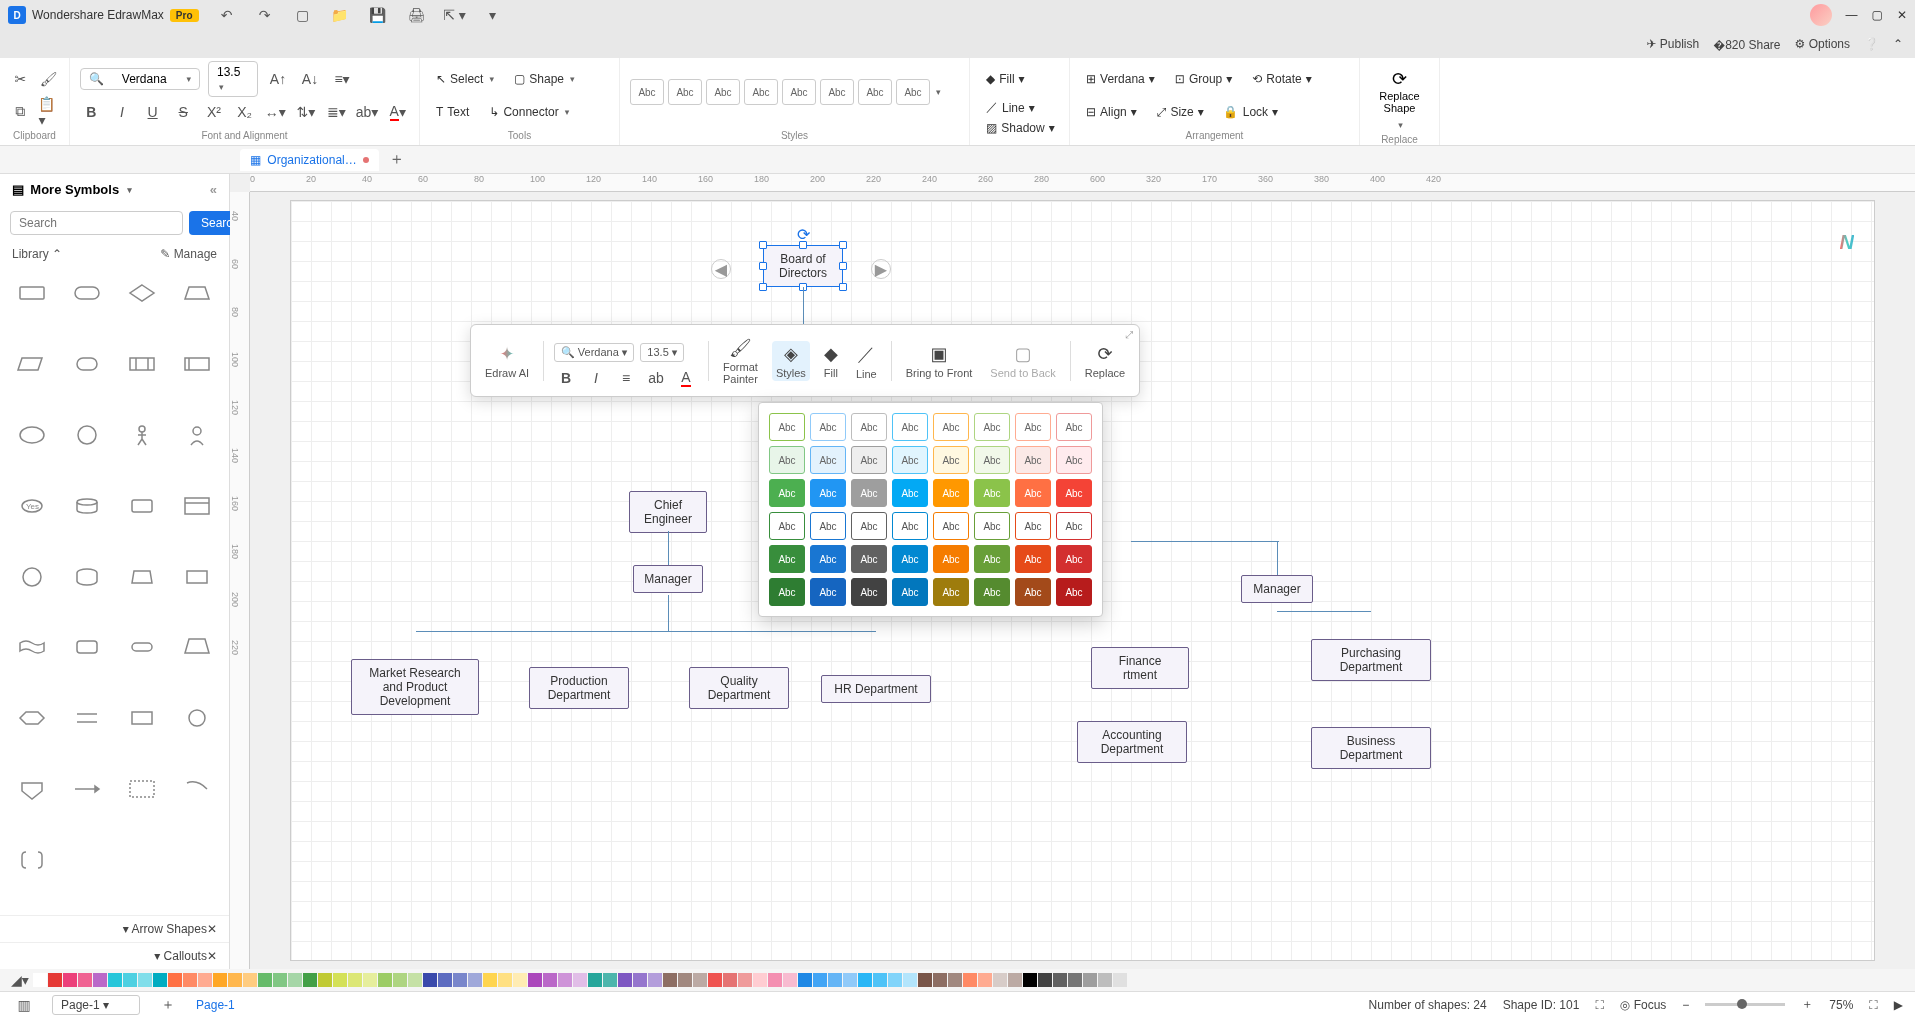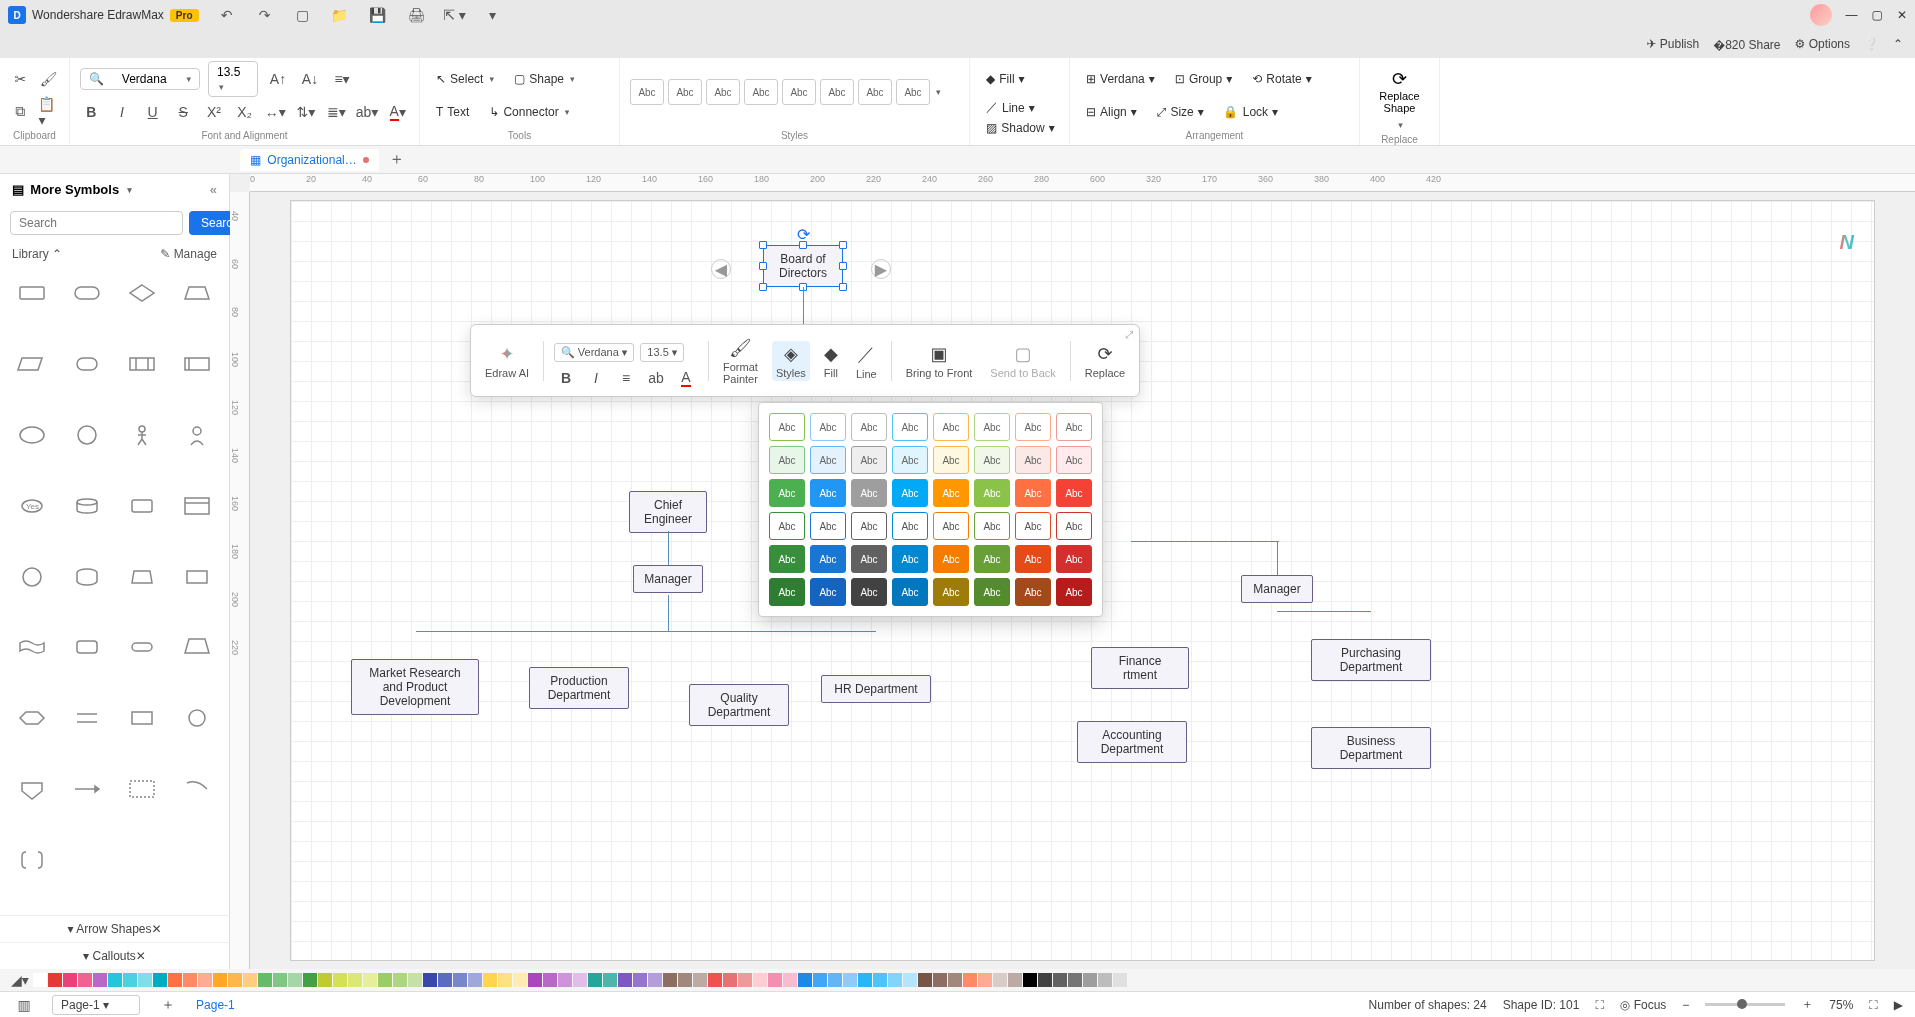--- a/index.html
+++ b/index.html
@@ -44,21 +44,21 @@
 .left-panel { width: 230px; background: #fff; border-right: 1px solid #ddd; display: flex; flex-direction: column; }
 .left-header { padding: 8px 12px; font-size: 13px; font-weight: 600; display: flex; align-items: center; gap: 6px; }
 .left-header .collapse { margin-left: auto; color: #999; }
 .search-row { padding: 6px 10px; display: flex; gap: 6px; }
 .search-input { flex: 1; border: 1px solid #ccc; border-radius: 4px; padding: 4px 8px; font-size: 12px; }
 .search-btn { background: #1a73e8; color: #fff; border: none; border-radius: 4px; padding: 4px 12px; font-size: 12px; cursor: pointer; }
 .lib-row { padding: 6px 12px; font-size: 12px; color: #555; display: flex; justify-content: space-between; }
 .shapes-grid { padding: 8px; display: grid; grid-template-columns: repeat(4, 1fr); gap: 6px; overflow-y: auto; flex: 1; }
 .shape-cell { height: 36px; display: flex; align-items: center; justify-content: center; }
 .shape-cell svg { width: 32px; height: 24px; stroke: #888; fill: none; stroke-width: 1.5; }
-.accordion { padding: 6px 12px; font-size: 12px; color: #444; border-top: 1px solid #eee; display: flex; justify-content: center; cursor: pointer; }
+.accordion { padding: 6px 12px; font-size: 12px; color: #444; border-top: 1px solid #eee; display: flex; justify-content: flex-end; cursor: pointer; }
 
 
 .canvas-wrap { flex: 1; position: relative; background: #f0f0f0; overflow: hidden; }
 .ruler-h { position: absolute; top: 0; left: 20px; right: 0; height: 18px; background: #fafafa; border-bottom: 1px solid #ccc; font-size: 9px; color: #999; display: flex; }
 .ruler-h span { width: 56px; text-align: left; }
 .ruler-v { position: absolute; top: 18px; left: 0; width: 20px; bottom: 0; background: #fafafa; border-right: 1px solid #ccc; font-size: 9px; color: #999; }
 .ruler-v span { display: block; height: 48px; writing-mode: vertical-rl; text-align: center; }
 .canvas { position: absolute; left: 20px; top: 18px; right: 0; bottom: 0; background: #fff; background-image: linear-gradient(#eee 1px, transparent 1px), linear-gradient(90deg, #eee 1px, transparent 1px); background-size: 20px 20px; border: 1px solid #ccc; margin: 8px 40px; }
 .org-box { position: absolute; border: 1px solid #6a5d8a; background: #f5f3fa; border-radius: 2px; padding: 6px 10px; font-size: 12px; text-align: center; color: #333; }
 .org-box.selected { border: 1.5px solid #1a73e8; }
@@ -497,21 +497,21 @@
       <div class="org-box" style="left:338px;top:290px;width:78px"><span style="white-space:pre">Chief
 Engineer</span></div>
       <div class="org-box" style="left:342px;top:364px;width:70px"><span>Manager</span></div>
       <div class="org-box" style="left:950px;top:374px;width:72px"><span>Manager</span></div>
 
       <div class="org-box" style="left:60px;top:458px;width:128px"><span style="white-space:pre">Market Research
 and Product
 Development</span></div>
       <div class="org-box" style="left:238px;top:466px;width:100px"><span style="white-space:pre">Production
 Department</span></div>
-      <div class="org-box" style="left:398px;top:483px;width:100px"><span style="white-space:pre">Quality
+      <div class="org-box" style="left:398px;top:466px;width:100px"><span style="white-space:pre">Quality
 Department</span></div>
       <div class="org-box" style="left:530px;top:474px;width:110px"><span>HR Department</span></div>
       <div class="org-box" style="left:800px;top:446px;width:98px"><span style="white-space:pre">Finance
 rtment</span></div>
       <div class="org-box" style="left:786px;top:520px;width:110px"><span style="white-space:pre">Accounting
 Department</span></div>
       <div class="org-box" style="left:1020px;top:438px;width:120px"><span style="white-space:pre">Purchasing
 Department</span></div>
       <div class="org-box" style="left:1020px;top:526px;width:120px"><span style="white-space:pre">Business
 Department</span></div>

